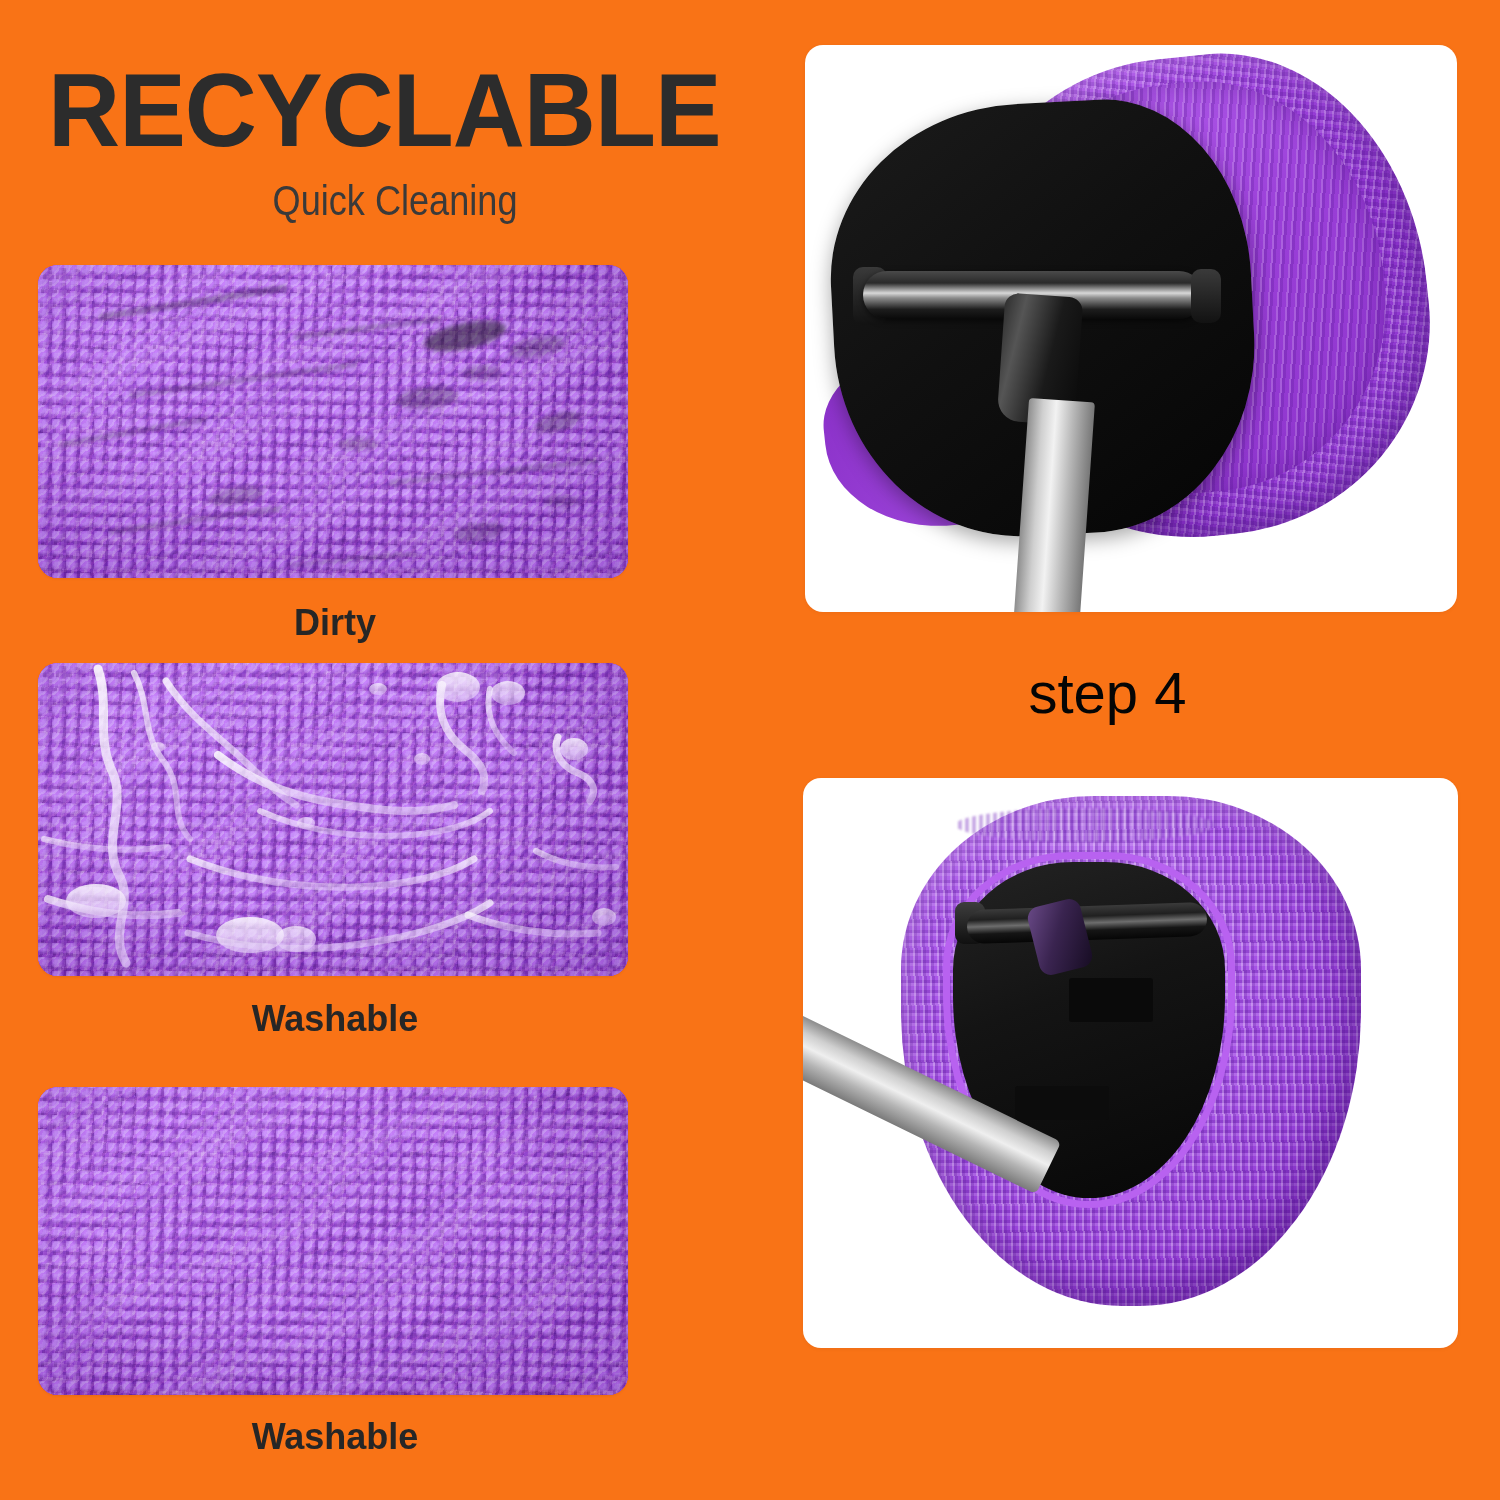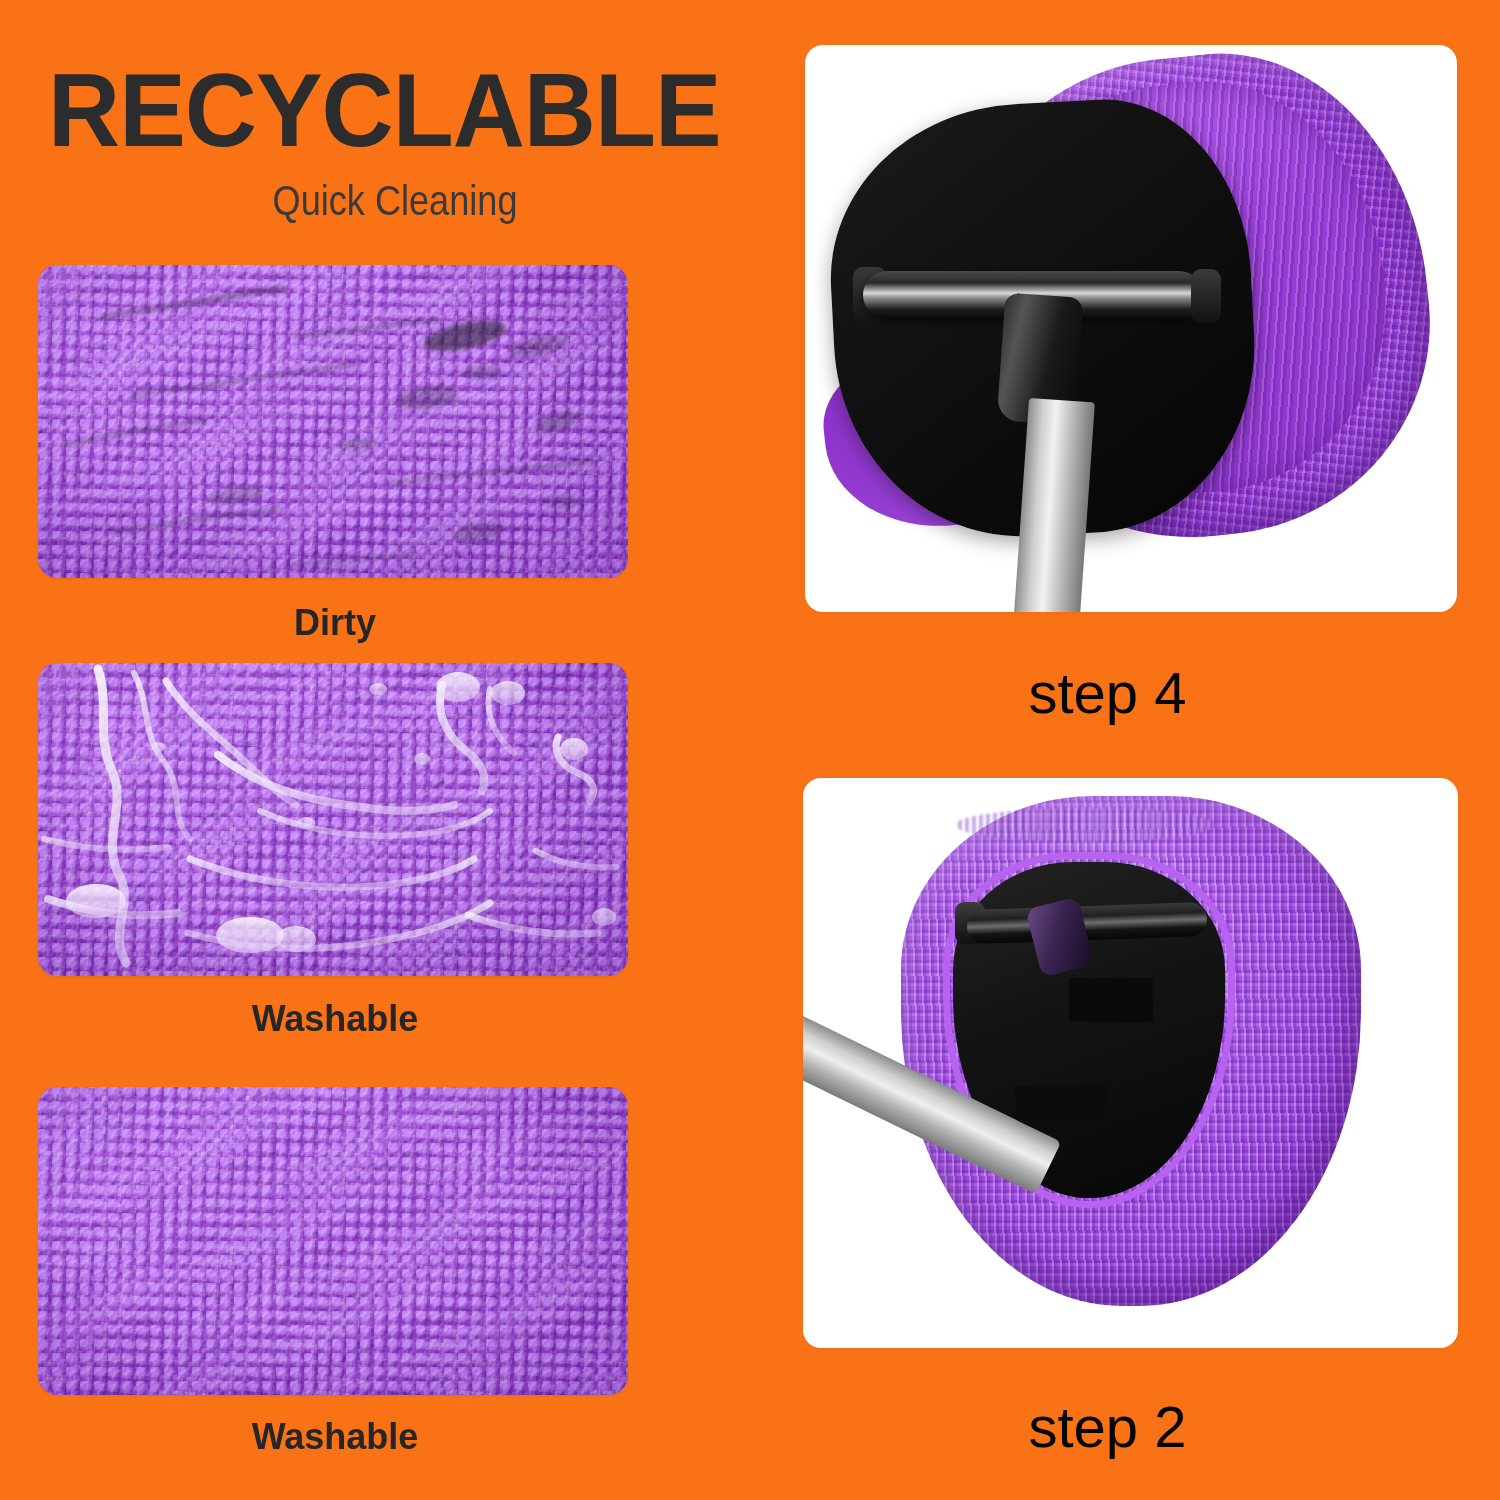--- a/index.html
+++ b/index.html
@@ -344,15 +344,14 @@
     <div class="s2-seam"></div>
     <div class="s2-rimline"></div>
     <div class="s2-pad"></div>
     <div class="s2-velcro-a"></div>
     <div class="s2-velcro-b"></div>
     <div class="s2-bar-cap"></div>
     <div class="s2-bar"></div>
     <div class="s2-joint"></div>
     <div class="s2-pole"></div>
   </div>
-  <div class="steplabel" id="lbl-step2">step 2</div>
 
 </div>
 
 </body></html>

